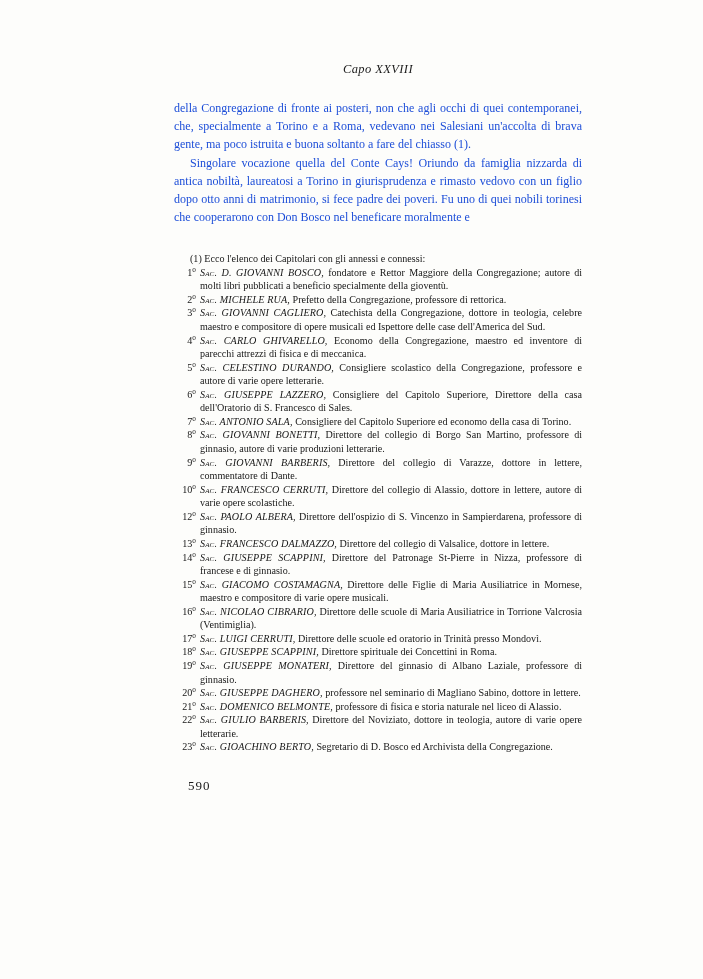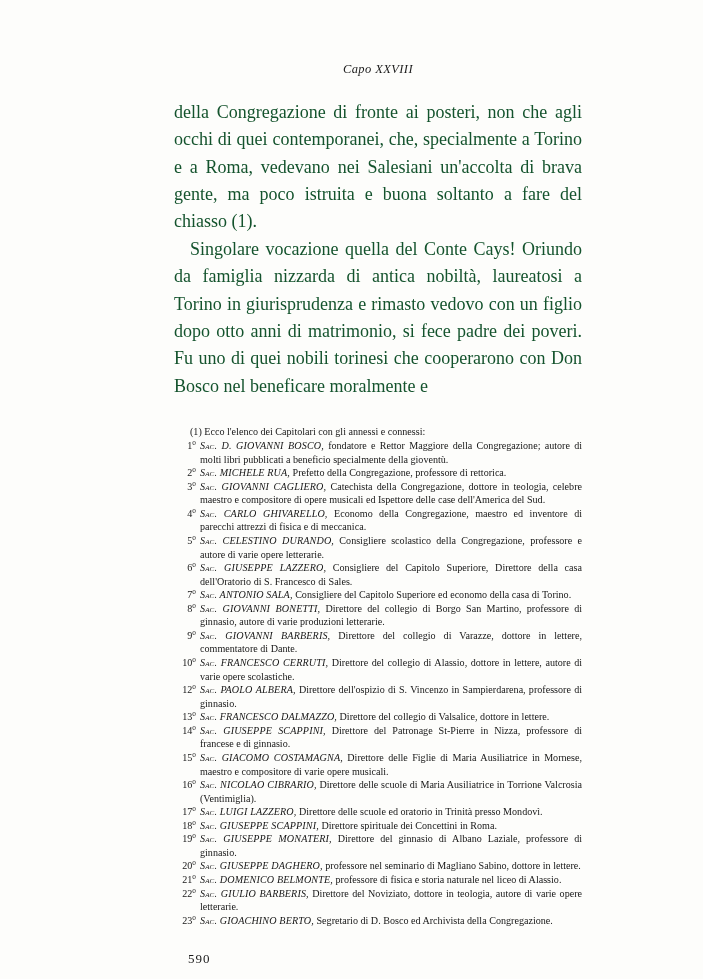--- a/index.html
+++ b/index.html
@@ -29,24 +29,24 @@
   }
   .running-head {
     text-align: center;
     font-style: italic;
     font-size: 12.5px;
     letter-spacing: 0.4px;
     margin-bottom: 22px;
     color: #1c1c1c;
   }
   .body-text {
-    font-size: 18px;
+    font-size: 12px;
     line-height: 1.52;
     text-align: justify;
-    color: #14532d;
+    color: #1d4ed8;
   }
   .body-text p {
     margin: 0;
   }
   .body-text p.indent {
     text-indent: 16px;
   }
   .rule-gap {
     height: 13px;
   }
@@ -183,21 +183,21 @@
         <span class="note-body"><span class="sc">Sac. GIACOMO COSTAMAGNA,</span><span> Direttore delle Figlie di Maria Ausiliatrice in Mornese, maestro e compositore di varie opere musicali.</span></span>
       </div>
 
       <div class="note-item">
         <span class="note-num"><span>16</span><sup class="nsup">o</sup></span>
         <span class="note-body"><span class="sc">Sac. NICOLAO CIBRARIO,</span><span> Direttore delle scuole di Maria Ausiliatrice in Torrione Valcrosia (Ventimiglia).</span></span>
       </div>
 
       <div class="note-item">
         <span class="note-num"><span>17</span><sup class="nsup">o</sup></span>
-        <span class="note-body"><span class="sc">Sac. LUIGI LAZZERO,</span><span> Direttore delle scuole ed oratorio in Trinità presso Mondovì.</span></span>
+        <span class="note-body"><span class="sc">Sac. LUIGI CERRUTI,</span><span> Direttore delle scuole ed oratorio in Trinità presso Mondovì.</span></span>
       </div>
 
       <div class="note-item">
         <span class="note-num"><span>18</span><sup class="nsup">o</sup></span>
         <span class="note-body"><span class="sc">Sac. GIUSEPPE SCAPPINI,</span><span> Direttore spirituale dei Concettini in Roma.</span></span>
       </div>
 
       <div class="note-item">
         <span class="note-num"><span>19</span><sup class="nsup">o</sup></span>
         <span class="note-body"><span class="sc">Sac. GIUSEPPE MONATERI,</span><span> Direttore del ginnasio di Albano Laziale, professore di ginnasio.</span></span>

